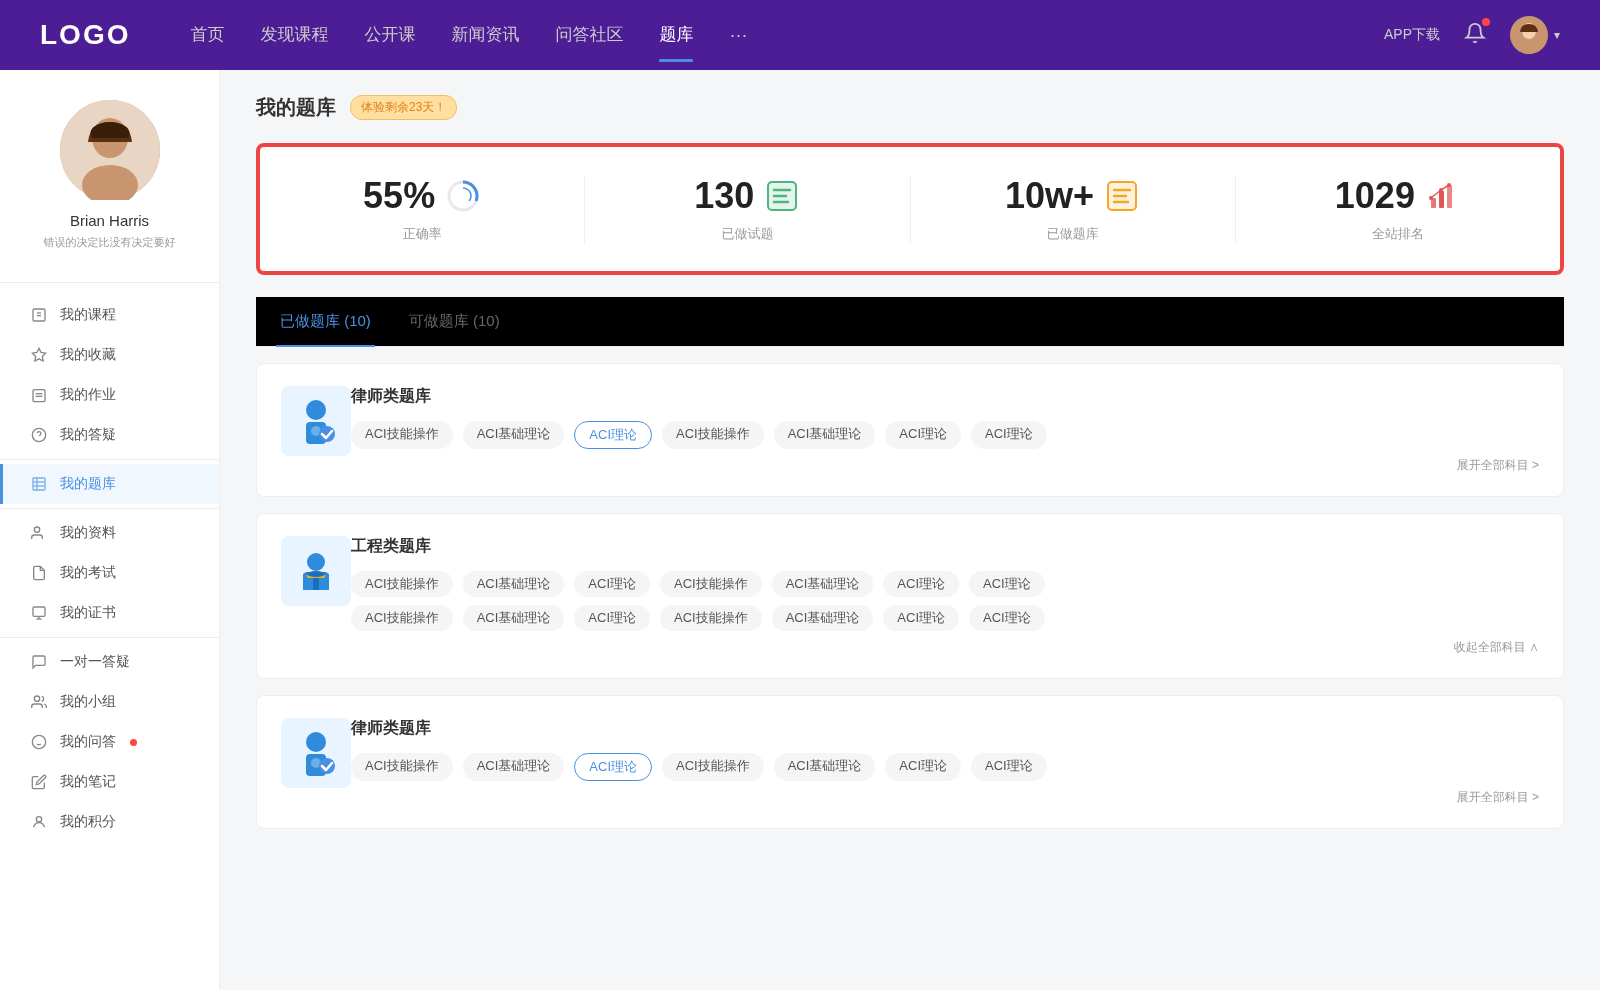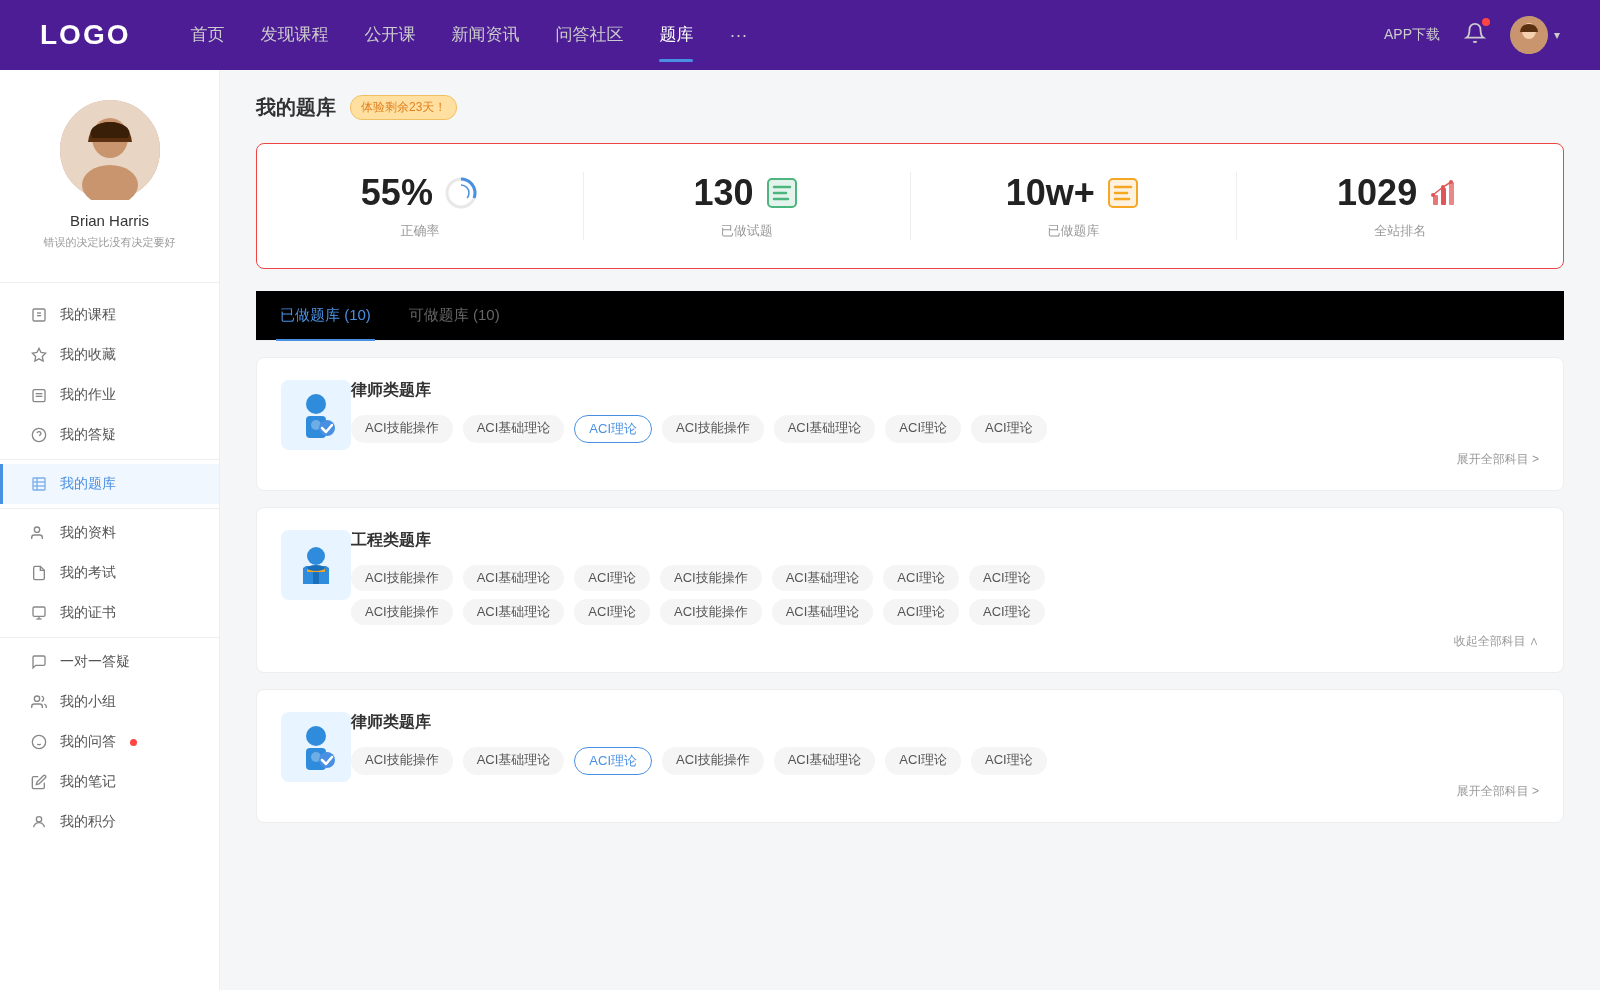--- a/index.html
+++ b/index.html
@@ -203,21 +203,21 @@
       border: 1px solid #f0c060;
     }
 
     
     .stats-row {
       background: white;
       border-radius: 8px;
       display: flex;
       padding: 28px 0;
       margin-bottom: 22px;
-      border: 1px solid #ef4444;
+      border: 4px solid #ef4444;
     }
     .stat-item {
       flex: 1;
       text-align: center;
       padding: 0 30px;
       border-right: 1px solid #eee;
       display: flex;
       flex-direction: column;
       align-items: center;
     }

